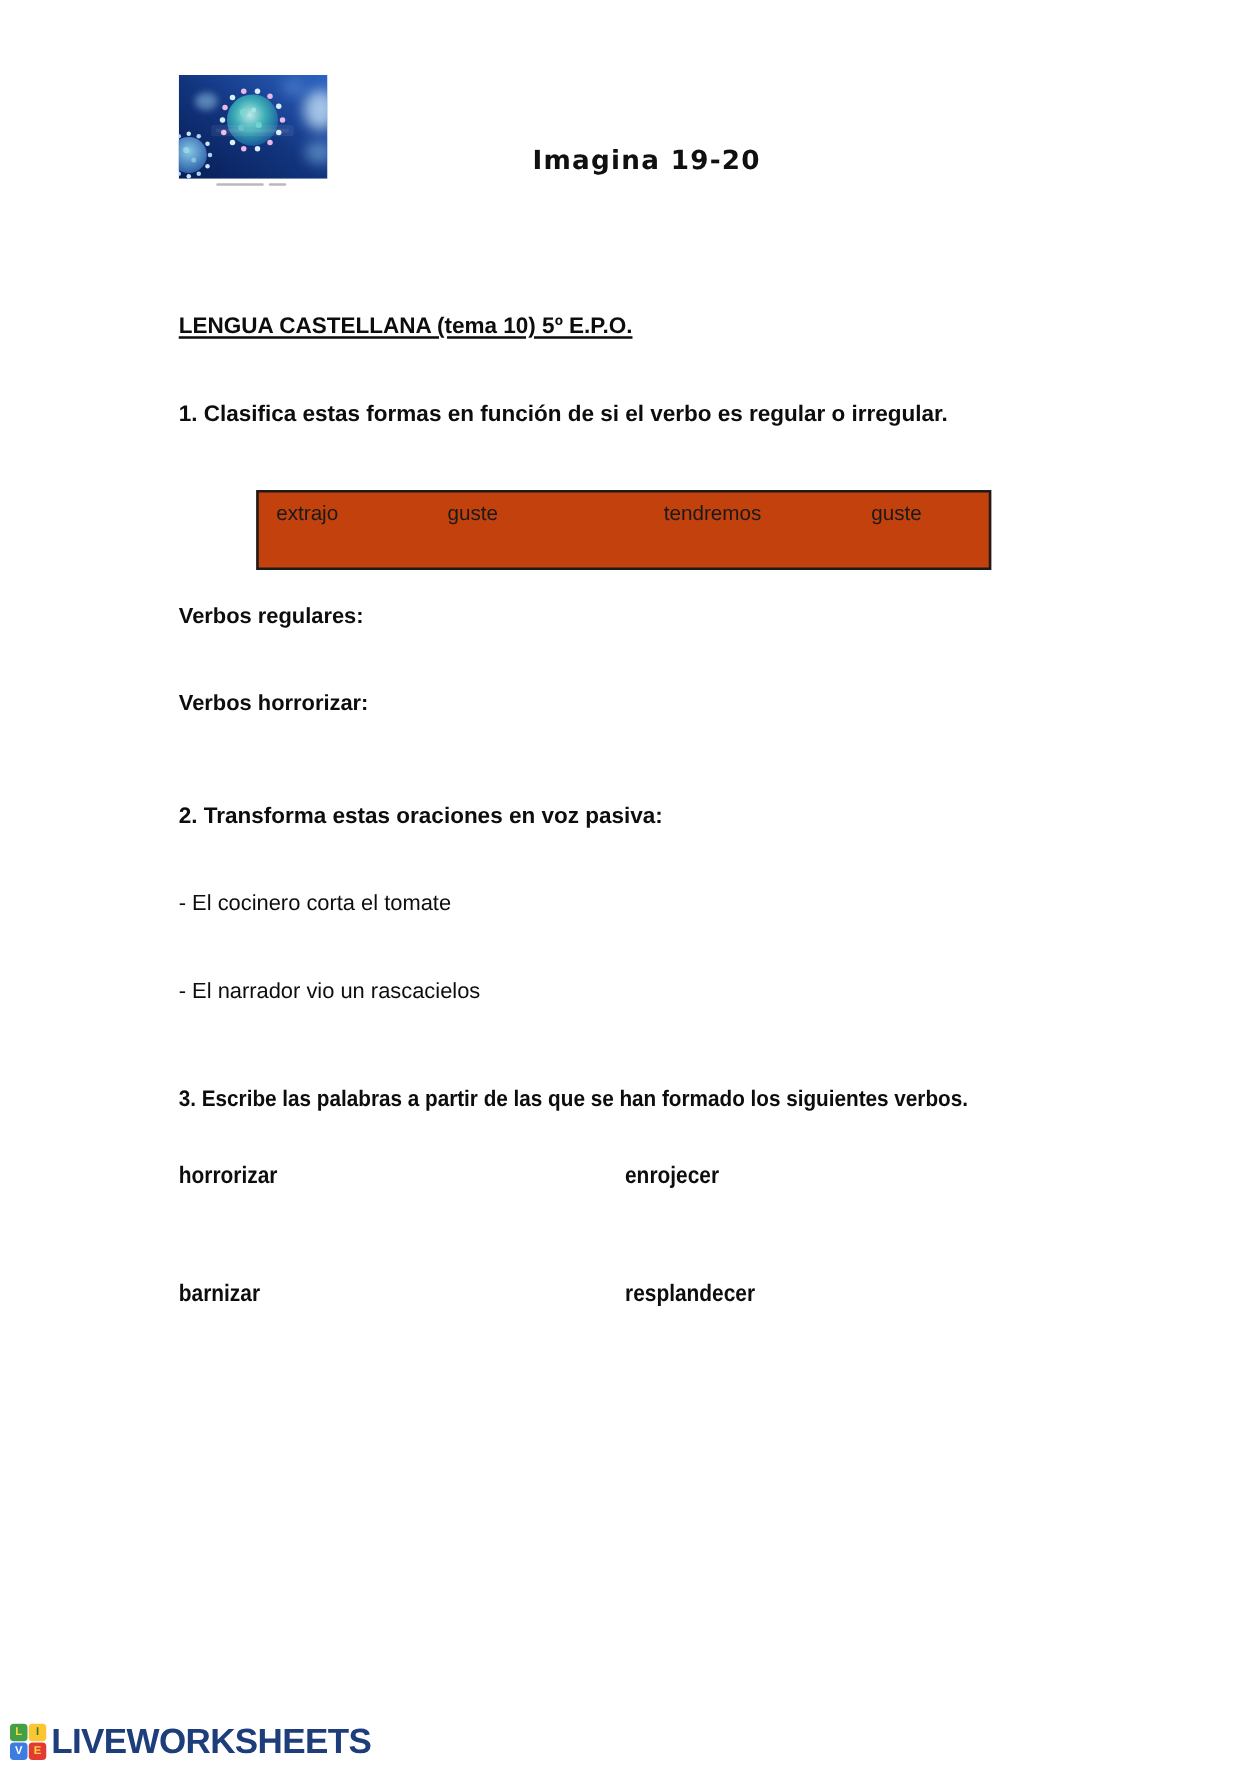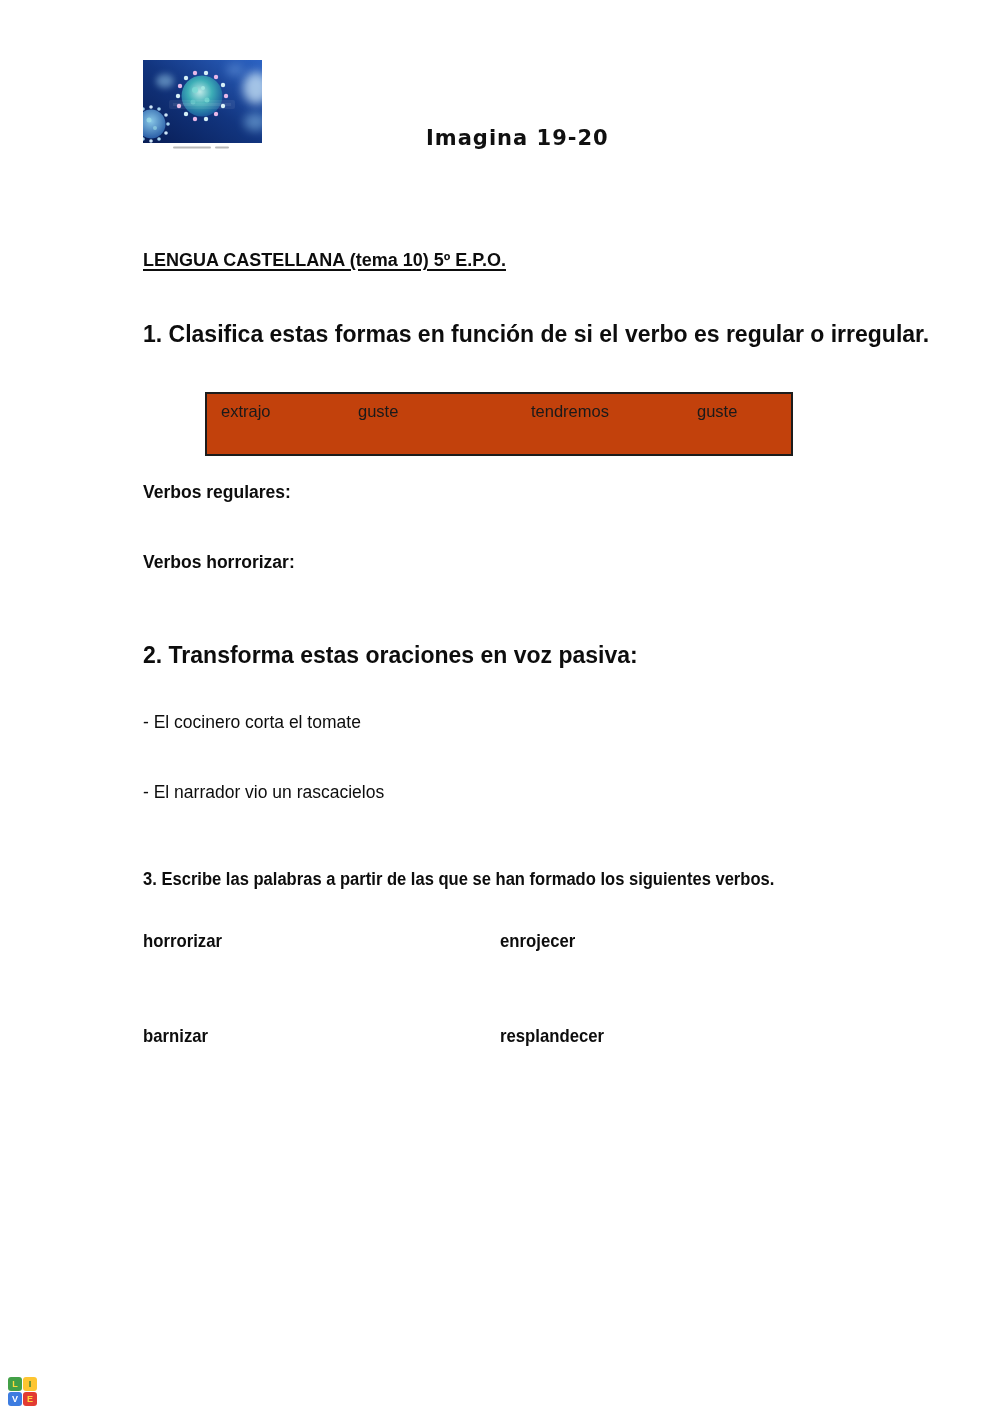--- a/index.html
+++ b/index.html
@@ -9,37 +9,37 @@
     font-family:"Liberation Sans", sans-serif;
     color:#111111;
     position:relative;
     overflow:hidden;
   }
   .abs { position:absolute; }
 
   
   .header-img { left:143px; top:60px; width:119px; height:92px; }
   .doc-title {
-    left:426px; top:126px;
+    left:426px; top:116px;
     font-family:"DejaVu Sans", sans-serif;
     font-weight:bold; font-size:21px; letter-spacing:1px;
     color:#101010;
   }
 
   
   .ws-heading {
     left:143px; top:250px;
     font-size:18px; font-weight:bold;
     text-decoration:underline;
     text-decoration-thickness:2px;
     text-underline-offset:3px;
     color:#0d0d0d;
   }
 
-  .prompt { font-weight:bold; font-size:23px; color:#0d0d0d; white-space:nowrap; }
+  .prompt { font-weight:bold; font-size:18px; color:#0d0d0d; white-space:nowrap; }
   .q1-prompt { left:143px; top:321px; }
   .q2-prompt { left:143px; top:642px; }
   .q3-prompt {
     left:143px; top:869px;
     font-size:18px;
     transform:scaleX(0.92); transform-origin:left top;
   }
 
   
   .word-box {
@@ -206,13 +206,14 @@
 <div class="abs verb v2">barnizar</div>
 <div class="abs verb v3">resplandecer</div>
 
 <a class="abs footer-logo">
   <span class="lw-grid">
     <span class="lw-cell c0">L</span>
     <span class="lw-cell c1">I</span>
     <span class="lw-cell c2">V</span>
     <span class="lw-cell c3">E</span>
   </span>
+  <span class="brand-text">LIVEWORKSHEETS</span>
 </a>
 
 </body></html>

